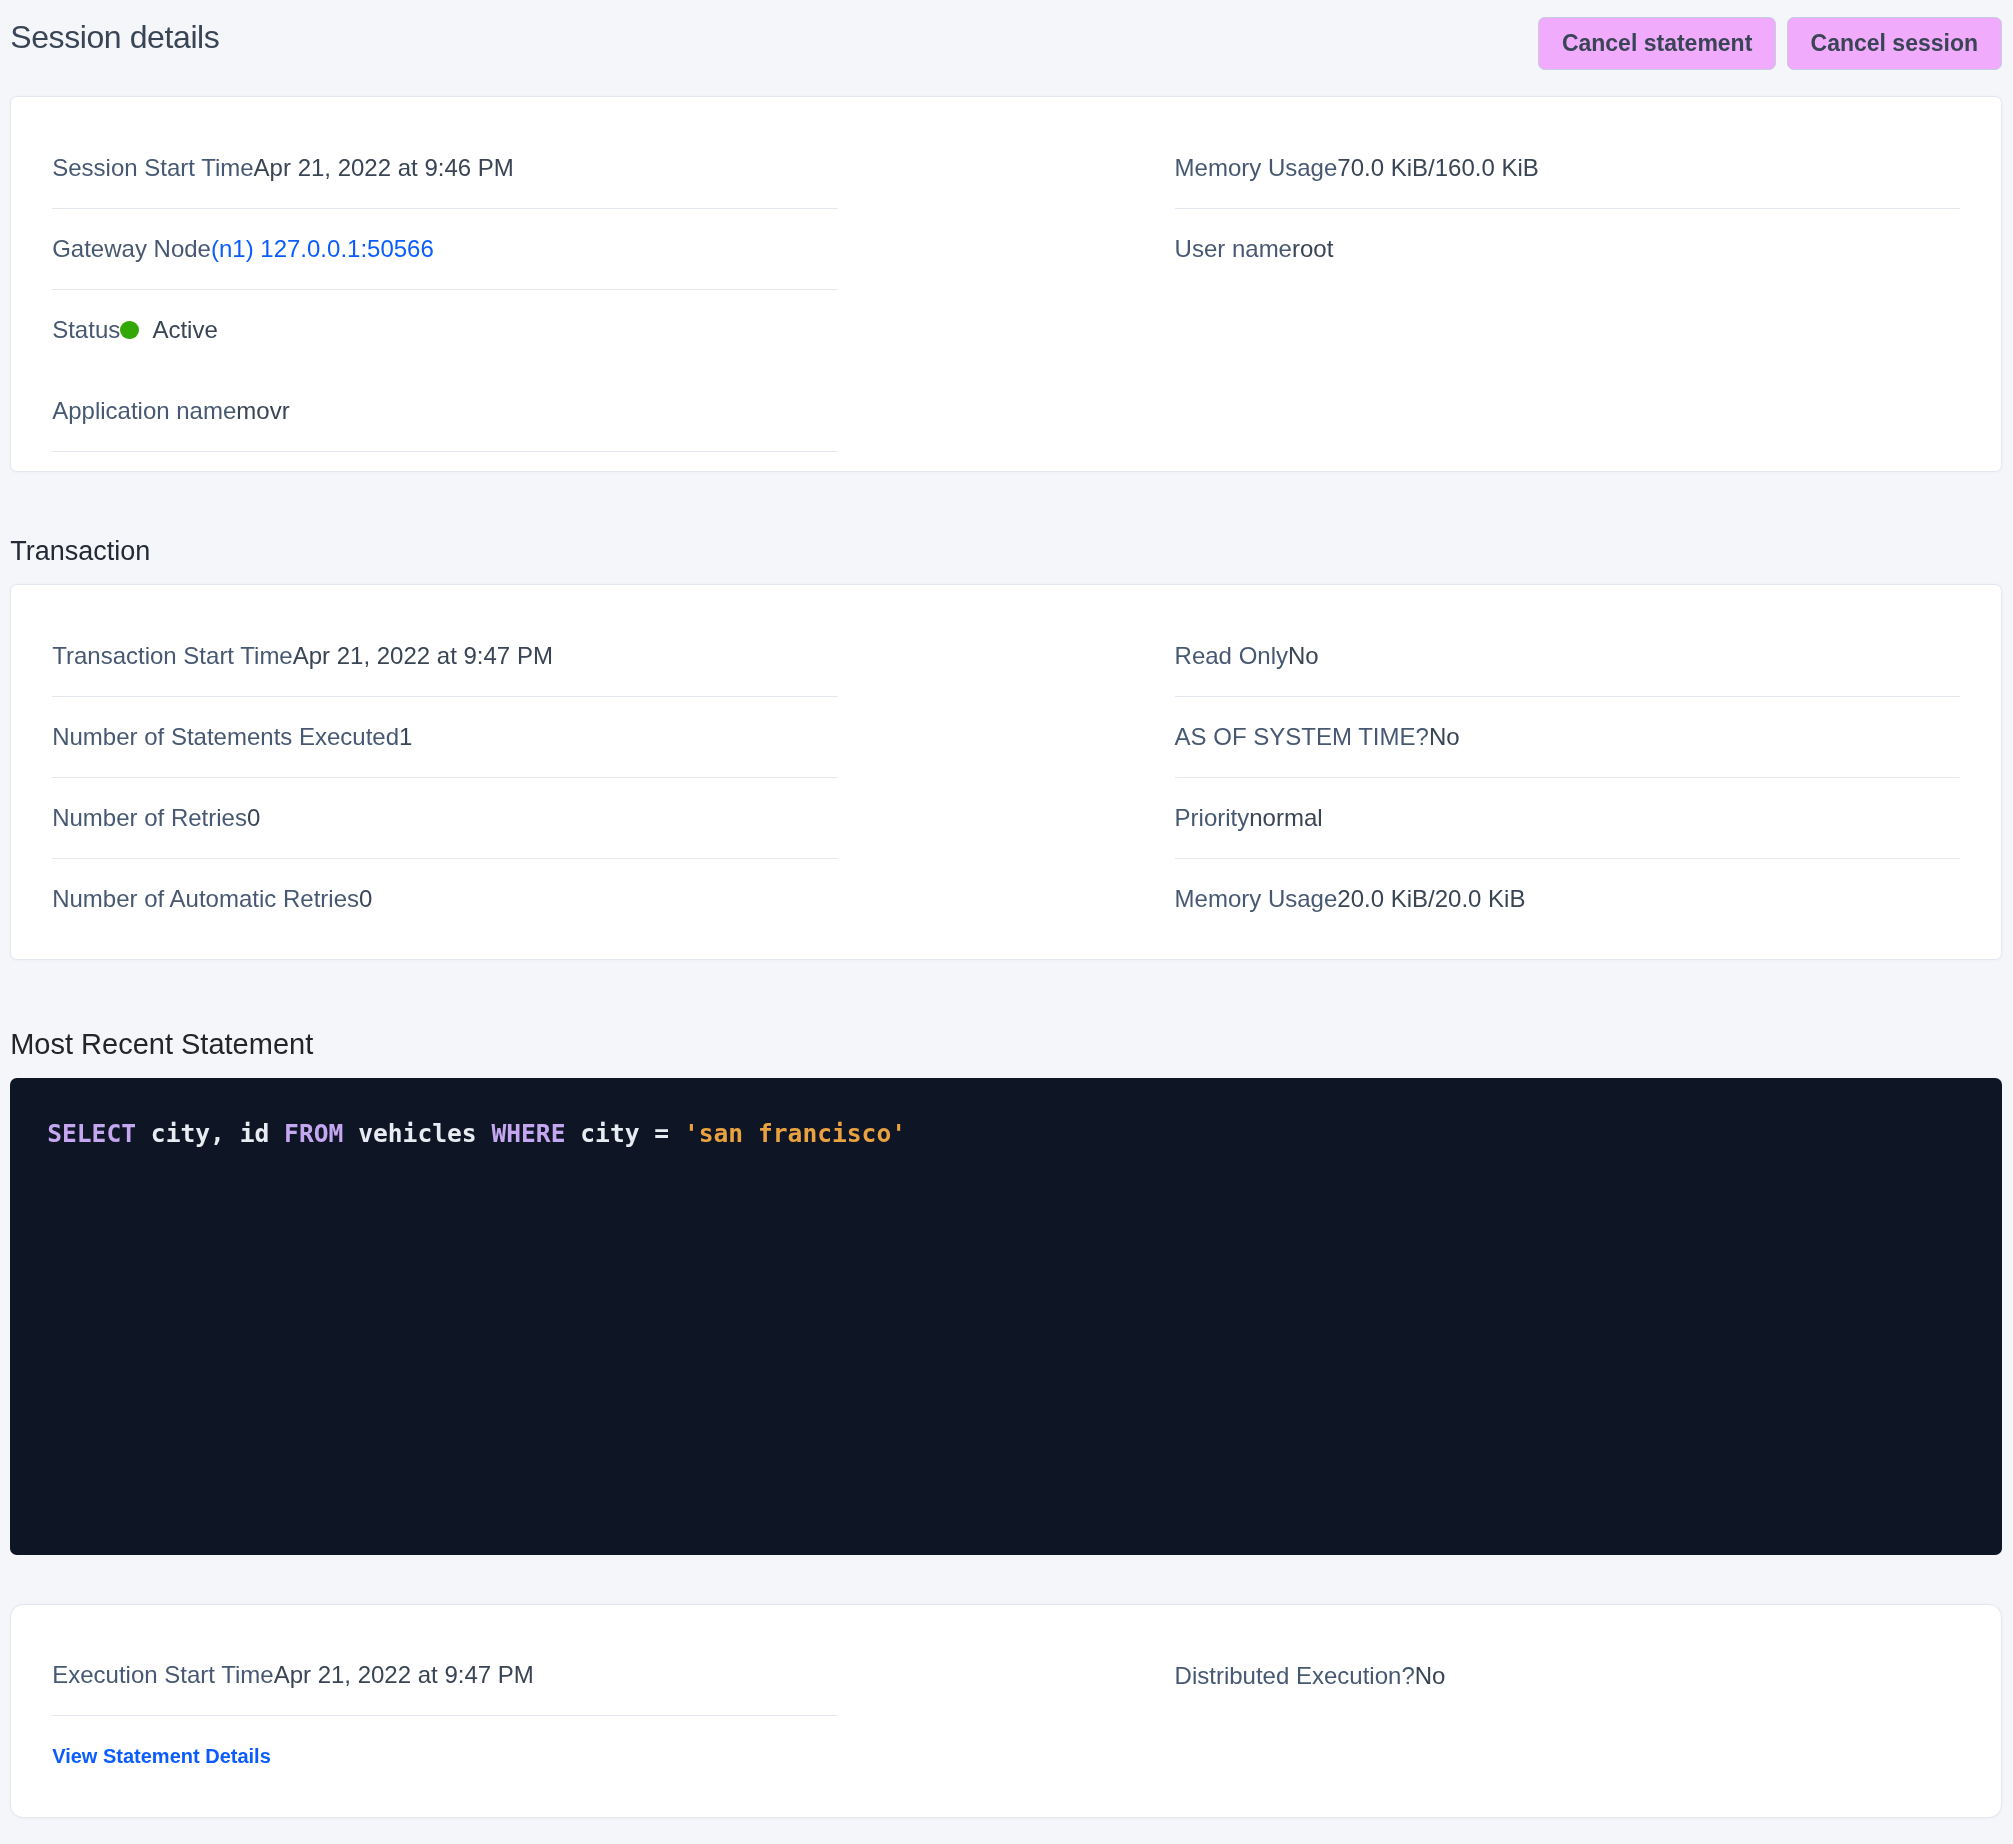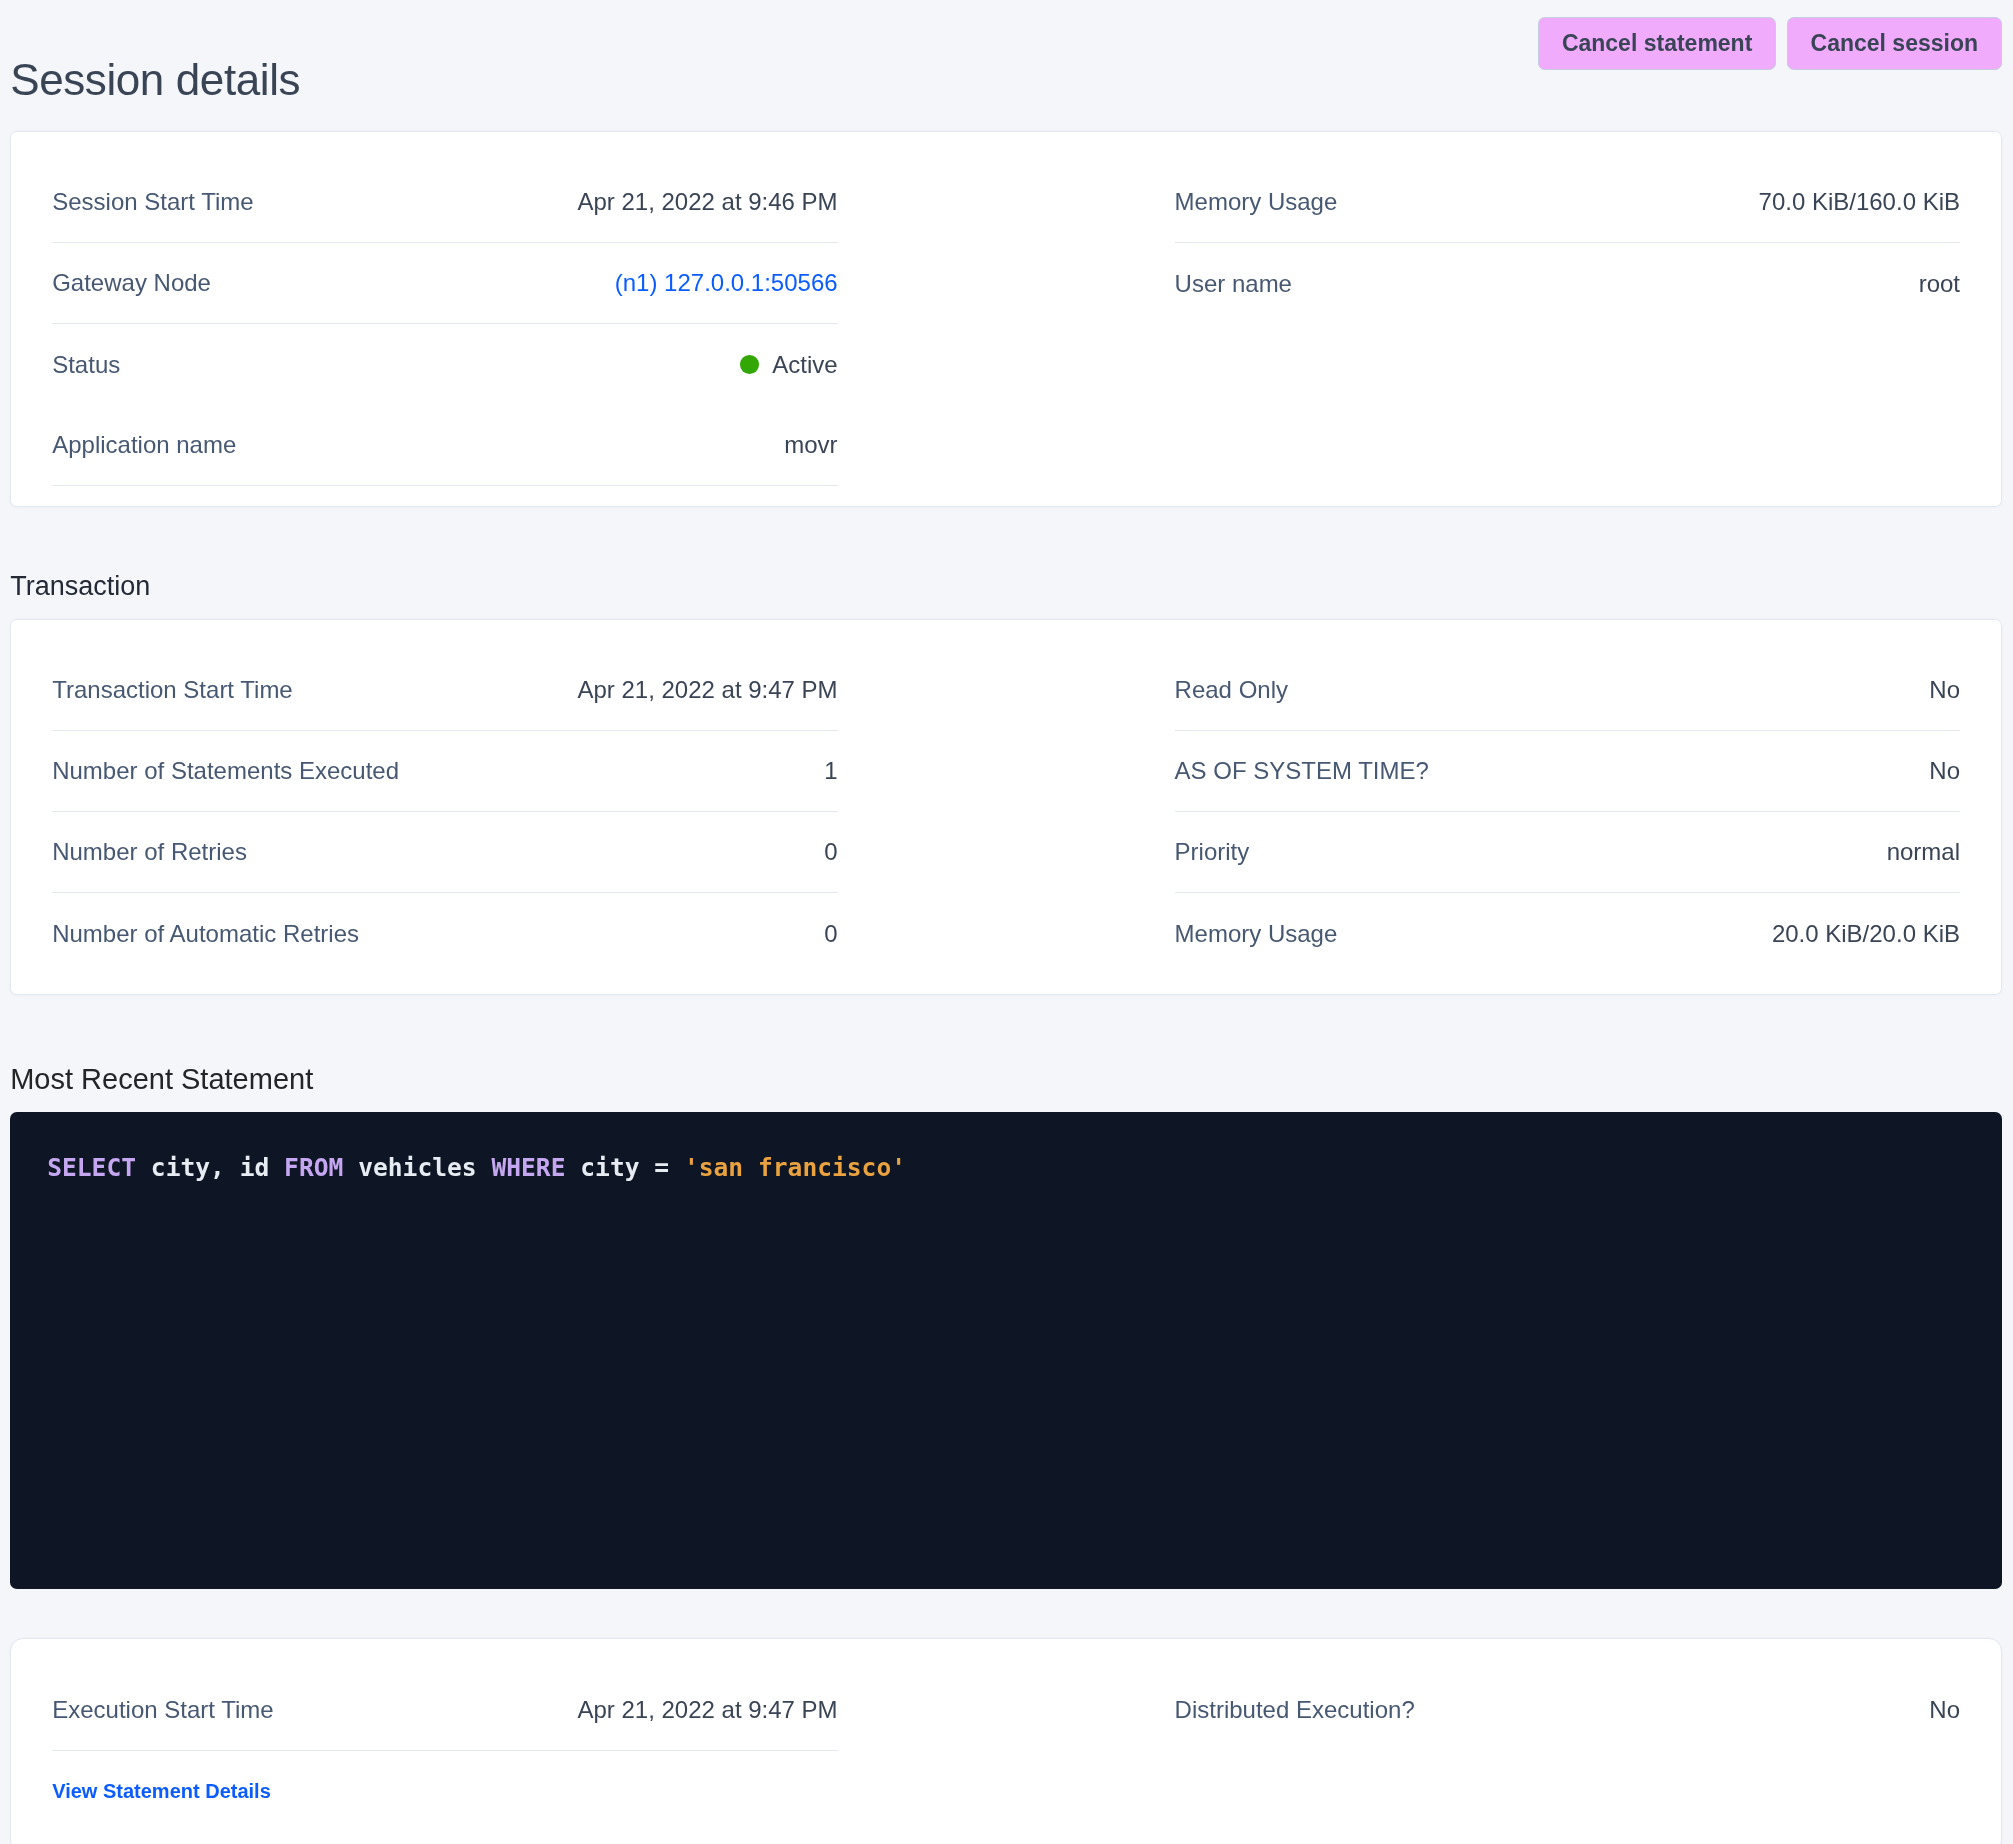--- a/index.html
+++ b/index.html
@@ -18,26 +18,25 @@
   }
 
   
   .header-row {
     display: flex;
     justify-content: space-between;
     align-items: flex-start;
     margin-bottom: 26px;
   }
   .page-title {
-    font-size: 44px;
+    font-size: 32px;
     font-weight: 500;
     color: #394455;
     letter-spacing: -0.4px;
     padding-top: 1.7px;
-    margin-top: 36px;
   }
   .header-actions { display: flex; gap: 10.2px; }
   .btn {
     background: #f0abfc;
     border: 1.7px solid #c6cde0;
     border-radius: 6.8px;
     color: #394455;
     font-family: "Liberation Sans", sans-serif;
     font-size: 23px;
     font-weight: 700;
@@ -56,21 +55,21 @@
     box-shadow: 0 0.8px 2.5px rgba(60, 70, 90, 0.04);
     padding: 30.5px 41px 19.5px 41px;
   }
   .card-grid {
     display: grid;
     grid-template-columns: 1fr 1fr;
     column-gap: 337px;
   }
   .kv-row {
     display: flex;
-    justify-content: space-between;
+    justify-content: flex-start;
     align-items: center;
     height: 81px;
     border-bottom: 0.8px solid #e2e7f0;
     font-size: 24px;
   }
   .kv-row.no-border { border-bottom: none; }
   .kv-label { color: #475872; }
   .kv-value { color: #394455; text-align: right; white-space: nowrap; }
   .kv-value a, a.value-link {
     color: #0b5cff;

